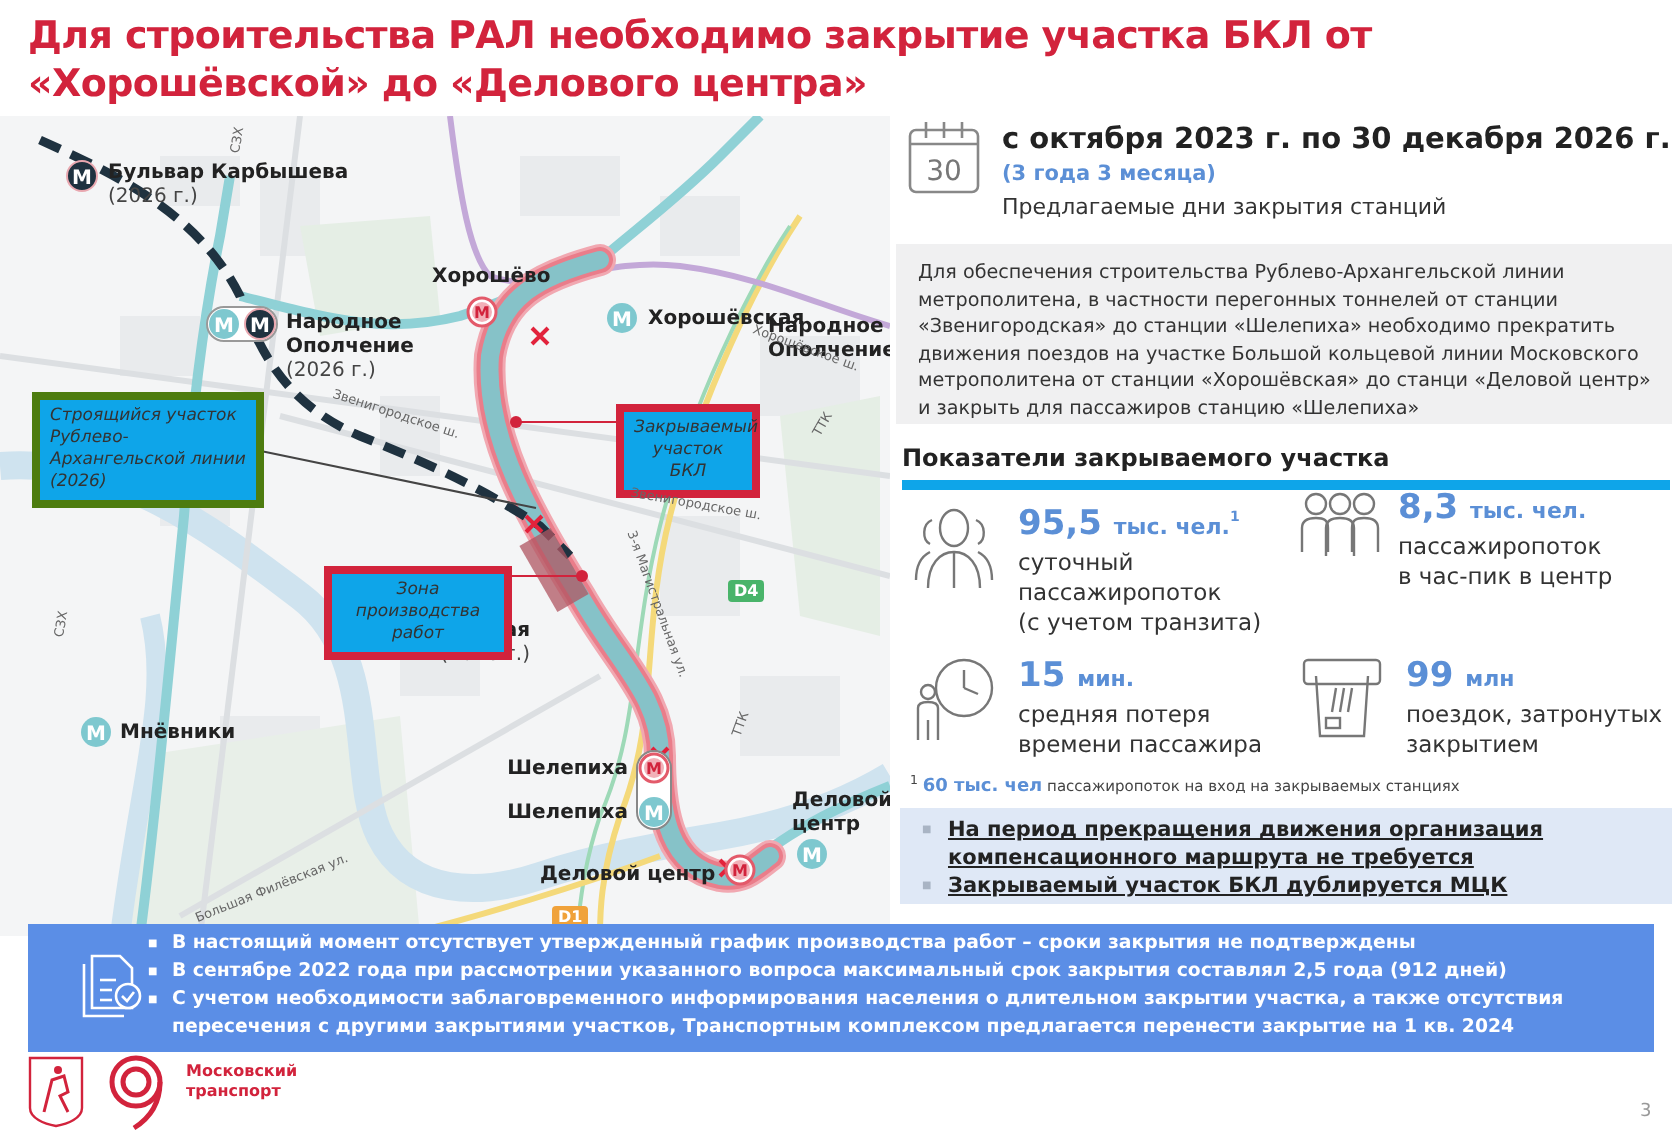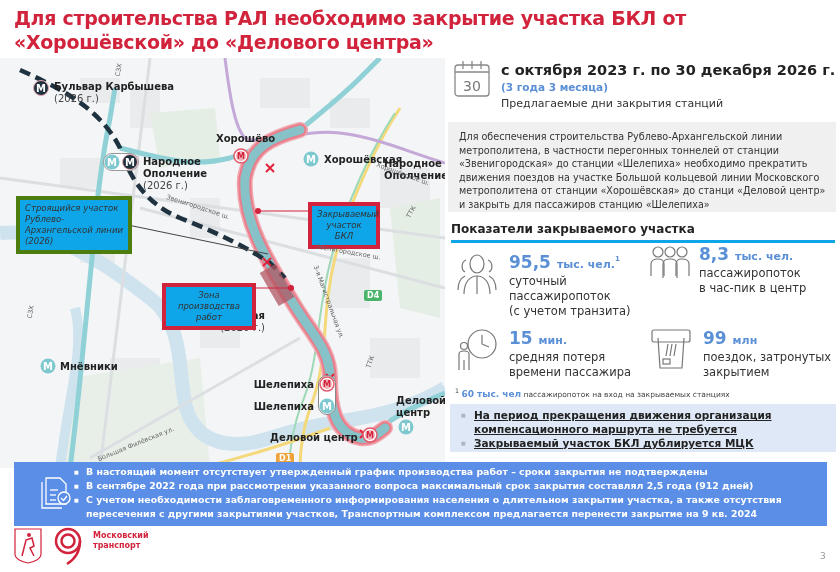--- a/index.html
+++ b/index.html
@@ -39,21 +39,21 @@
   .date-sub { position: absolute; left: 53px; top: 23px; font-size: 10.5px; font-weight: bold; color: #5b8fd6; }
   .date-desc { position: absolute; left: 53px; top: 39px; font-size: 11px; color: #333; }
 
   .desc-box {
     position: absolute; left: 448px; top: 122px; width: 388px; height: 90px;
     background: #f0f0f1; padding: 8px 2px 6px 11px; font-size: 9.6px; line-height: 13.6px; color: #333;
   }
 
   .kpi-head {
     position: absolute; left: 451px; top: 222px; width: 384px;
-    font-size: 12px; font-weight: bold; color: #222; padding-bottom: 4px; border-bottom: 3px solid #0ea5e9;
+    font-size: 12px; font-weight: bold; color: #222; padding-bottom: 4px; border-bottom: 5px solid #0ea5e9;
   }
   .kpi { position: absolute; }
   .kpi .ic { position: absolute; left: 0; top: 0; width: 42px; height: 44px; }
   .kpi .val { position: absolute; left: 53px; top: 0; font-size: 17px; font-weight: bold; color: #5b8fd6; white-space: nowrap; }
   .kpi .val .unit { font-size: 11px; }
   .kpi .val sup { font-size: 7px; color: #5b8fd6; }
   .kpi .txt { position: absolute; left: 53px; top: 22px; font-size: 11.5px; line-height: 15px; color: #333; white-space: nowrap; }
 
   .footnote { position: absolute; left: 455px; top: 387px; font-size: 7.5px; color: #444; white-space: nowrap; }
   .footnote .hl { color: #5b8fd6; font-size: 9px; font-weight: bold; }
@@ -368,21 +368,21 @@
         <line x1="12" y1="19" x2="18" y2="19"></line>
         <line x1="12" y1="24" x2="18" y2="24"></line>
       <circle cx="26" cy="22" r="6" fill="#5b8ee6"></circle>
       <path d="M23 22 L25.5 24.5 L29 20"></path>
     </g>
   </svg>
   <ul>
     <li>В настоящий момент отсутствует утвержденный график производства работ – сроки закрытия не подтверждены</li>
     <li>В сентябре 2022 года при рассмотрении указанного вопроса максимальный срок закрытия составлял 2,5 года (912 дней)</li>
     <li>С учетом необходимости заблаговременного информирования населения о длительном закрытии участка, а также отсутствия</li>
-    <li class="cont">пересечения с другими закрытиями участков, Транспортным комплексом предлагается перенести закрытие на 9 кв. 2024</li>
+    <li class="cont">пересечения с другими закрытиями участков, Транспортным комплексом предлагается перенести закрытие на 1 кв. 2024</li>
   </ul>
 </div>
 
 <svg class="coat" viewBox="0 0 28 36">
   <path d="M1 1 H27 V26 C27 31 20 34 14 35 C8 34 1 31 1 26 Z" fill="#fff" stroke="#d2233c" stroke-width="1.2"></path>
   <path d="M8 28 L12 12 L18 10 L20 18 L16 20 L20 28" fill="none" stroke="#d2233c" stroke-width="1.5"></path>
   <circle cx="15" cy="7" r="2" fill="#d2233c"></circle>
 </svg>
 <svg class="mt-logo" viewBox="0 0 30 40">
   <g fill="none" stroke="#d2233c" stroke-width="2.5">

